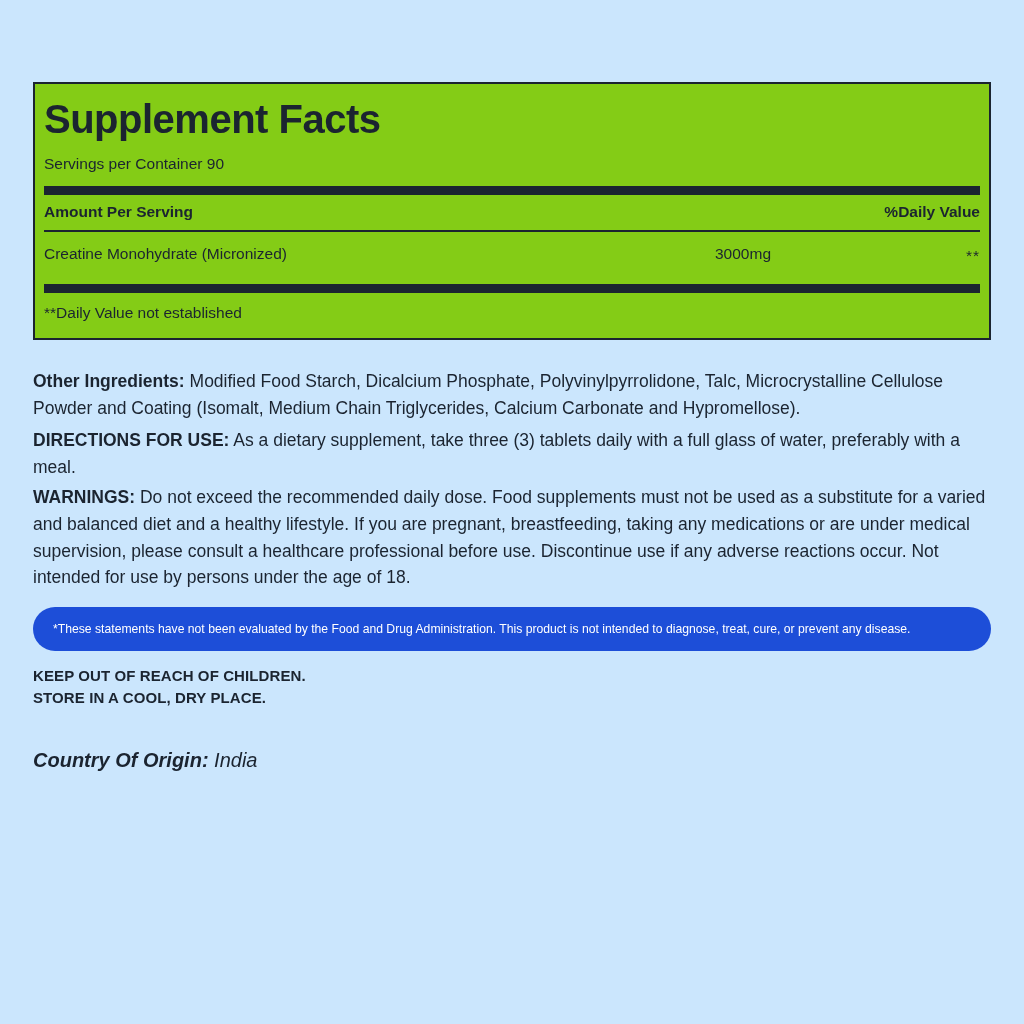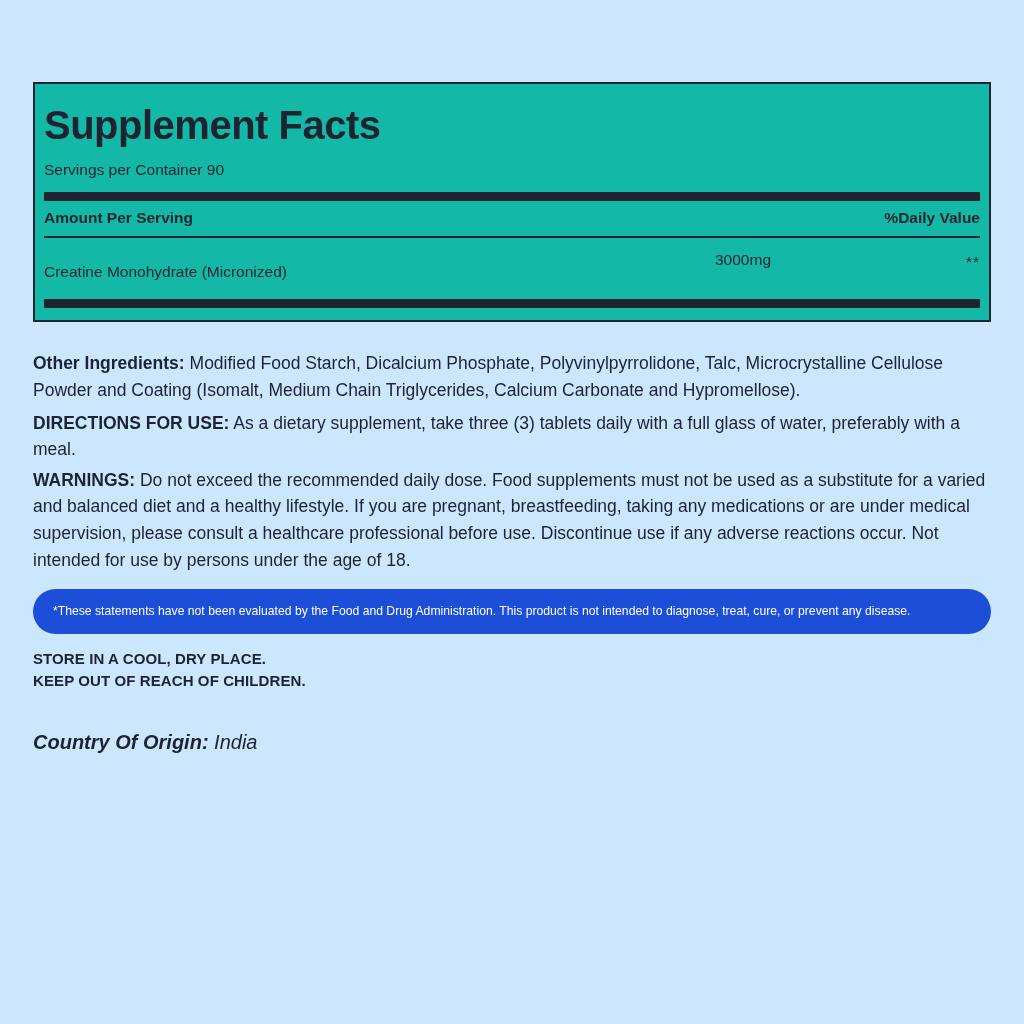--- a/index.html
+++ b/index.html
@@ -18,24 +18,24 @@
   .page {
     position: relative;
     width: 1024px;
     height: 1024px;
     box-sizing: border-box;
     padding: 82px 33px 0 33px;
   }
 
   
   .facts-panel {
-    background: #14b8a6;
+    background: #84cc16;
     border: 2px solid #1b2430;
     box-sizing: border-box;
-    padding: 20px 9px 12px 9px;
+    padding: 14px 9px 12px 9px;
   }
 
   .facts-title {
     font-size: 40px;
     font-weight: 700;
     letter-spacing: -0.5px;
     line-height: 1.08;
     margin: 0 0 10px 0;
     padding-left: 0;
     color: #1b2430;
@@ -86,21 +86,20 @@
   }
   .header-row .col-dv {
     white-space: nowrap;
   }
 
   .ingredient-row {
     padding: 10px 0 10px 0;
   }
   .ingredient-row .col-name {
     line-height: 1.52;
-    margin-top: 12px;
   }
   .ingredient-row .col-dv {
     padding-top: 2px;
     letter-spacing: 1px;
   }
 
   .footnote {
     font-size: 15.5px;
     padding: 8px 0 2px 0;
     line-height: 1.5;
@@ -181,37 +180,38 @@
     <div class="rule-thin"></div>
 
     <div class="facts-row ingredient-row">
       <div class="col-name">Creatine Monohydrate (Micronized)</div>
       <div class="col-amount">3000mg</div>
       <div class="col-dv">**</div>
     </div>
 
     <div class="rule-thick bottom"></div>
 
+    <div class="footnote">**Daily Value not established</div>
   </section>
 
   <div class="body-text">
 
     <p class="para"><span class="lead">Other Ingredients:</span><span> Modified Food Starch, Dicalcium Phosphate, Polyvinylpyrrolidone, Talc, Microcrystalline Cellulose Powder and Coating (Isomalt, Medium Chain Triglycerides, Calcium Carbonate and Hypromellose).</span></p>
 
     <p class="para dir"><span class="lead">DIRECTIONS FOR USE:</span><span> As a dietary supplement, take three (3) tablets daily with a full glass of water, preferably with a meal.</span></p>
 
     <p class="para warn"><span class="lead">WARNINGS:</span><span> Do not exceed the recommended daily dose. Food supplements must not be used as a substitute for a varied and balanced diet and a healthy lifestyle. If you are pregnant, breastfeeding, taking any medications or are under medical supervision, please consult a healthcare professional before use. Discontinue use if any adverse reactions occur. Not intended for use by persons under the age of 18.</span></p>
   </div>
 
   <div class="disclaimer">
     <span>*These statements have not been evaluated by the Food and Drug Administration. This product is not intended to diagnose, treat, cure, or prevent any disease.</span>
   </div>
 
   <div class="storage">
+    <div>KEEP OUT OF REACH OF CHILDREN.</div>
     <div>STORE IN A COOL, DRY PLACE.</div>
-    <div>KEEP OUT OF REACH OF CHILDREN.</div>
   </div>
 
   <div class="origin">
     <span class="origin-label">Country Of Origin:</span><span class="origin-value"> India</span>
   </div>
 
 </div>
 
 </body></html>

